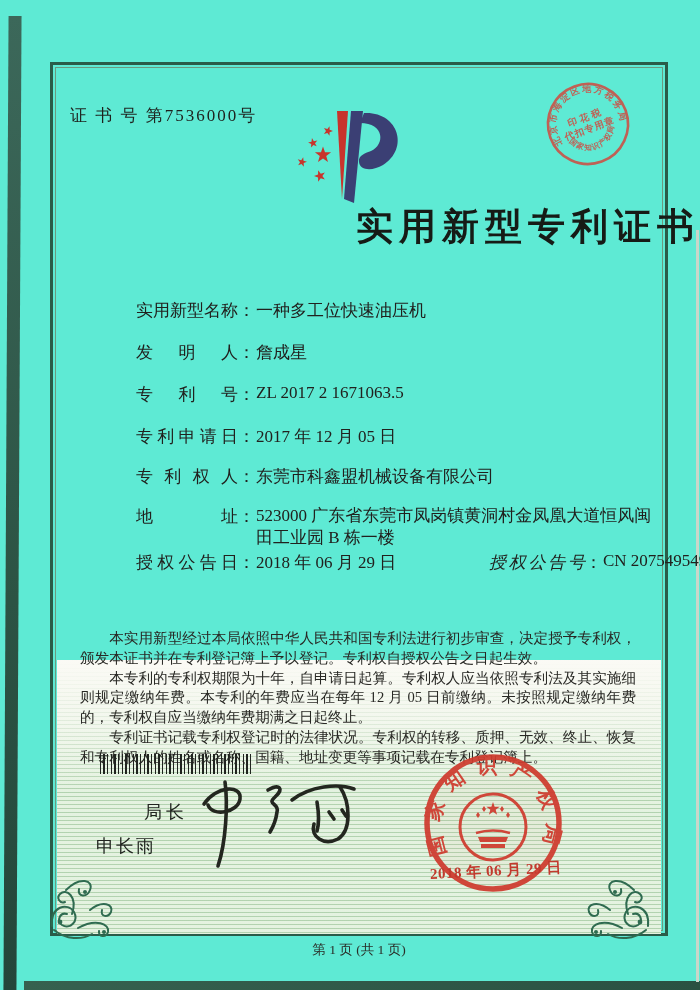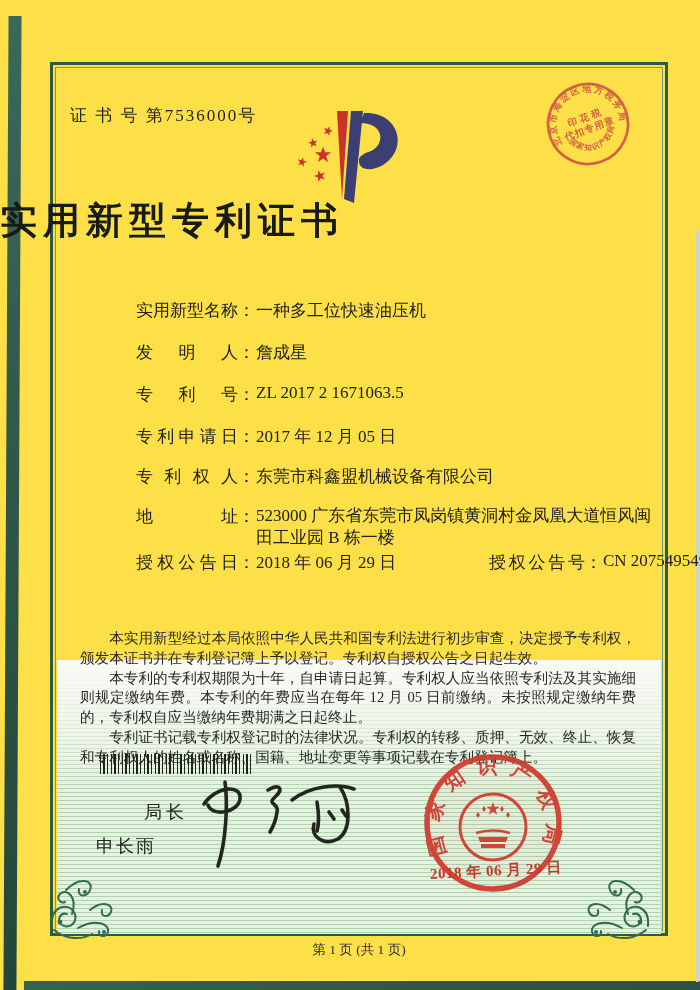--- a/index.html
+++ b/index.html
@@ -1,17 +1,17 @@
 <!DOCTYPE html>
 <html><head>
 <meta charset="utf-8">
 <style>
   html,body{margin:0;padding:0;}
   body{width:700px;height:990px;background:#e8e6df;font-family:"Liberation Serif","DejaVu Serif",serif;}
-  .page{position:relative;width:700px;height:990px;background:#fde047;overflow:hidden;}
+  .page{position:relative;width:700px;height:990px;background:#5eead4;overflow:hidden;}
 
   
   .edge-left{position:absolute;left:6px;top:16px;width:13px;height:974px;
     background:linear-gradient(180deg,#3c685a,#2c5344 60%,#24463a);transform:rotate(.3deg);}
   .edge-bottom{position:absolute;left:24px;top:981px;width:676px;height:9px;
     background:linear-gradient(90deg,#36614f,#2a5142);}
   .edge-right{position:absolute;right:1px;top:230px;width:3px;height:752px;background:#c9d6c9;}
 
   
   .frame{position:absolute;left:50px;top:62px;width:618px;height:874px;
@@ -28,31 +28,31 @@
     background:linear-gradient(180deg,#fbfaf5 0%,rgba(251,250,245,.65) 45%,rgba(251,250,245,0) 100%);}
 
   .ornament{position:absolute;width:96px;height:96px;}
   .ornament.left{left:38px;top:848px;}
   .ornament.right{left:566px;top:848px;transform:scaleX(-1);}
 
   .cert-no{position:absolute;left:70px;top:104px;font-size:17px;color:#1e211d;letter-spacing:2px;}
 
   .logo{position:absolute;left:290px;top:106px;width:135px;height:102px;}
 
-  .doc-title{position:absolute;left:0;top:196px;width:700px;text-align:left;
+  .doc-title{position:absolute;left:0;top:202px;width:700px;text-align:right;
     font-size:37px;font-weight:600;color:#161b16;letter-spacing:6px;}
 
   .row{position:absolute;left:92px;font-size:17px;color:#21211e;white-space:nowrap;margin-left:44px;}
   .row .lbl{display:inline-block;width:102px;text-align:justify;text-align-last:justify;vertical-align:top;}
   .row .colon{display:inline-block;width:18px;vertical-align:top;}
   .row .val{display:inline-block;vertical-align:top;}
   .val-wrap{white-space:normal;width:412px;line-height:22px;}
 
   .grant-col2{position:absolute;left:353px;top:0;white-space:nowrap;}
-  .grant-col2 .lbl{width:96px;}
+  .grant-col2 .lbl{width:96px;font-style:italic;}
 
   .body-text{position:absolute;left:80px;top:581px;width:556px;font-size:14.6px;
     line-height:19.8px;color:#282824;text-align:justify;margin-top:48px;}
   .body-text p{margin:0;text-indent:2em;}
 
   .barcode{position:absolute;left:100px;top:754px;width:152px;height:20px;
     background:repeating-linear-gradient(90deg,
       #20241f 0 1.5px,transparent 1.5px 3px,
       #20241f 3px 5.5px,transparent 5.5px 7.5px,
       #20241f 7.5px 8.5px,transparent 8.5px 11px);}

